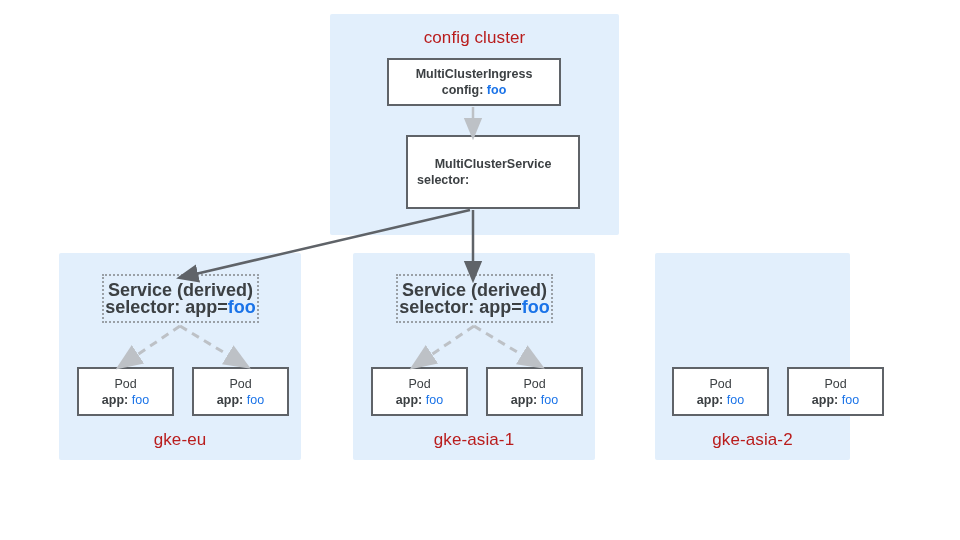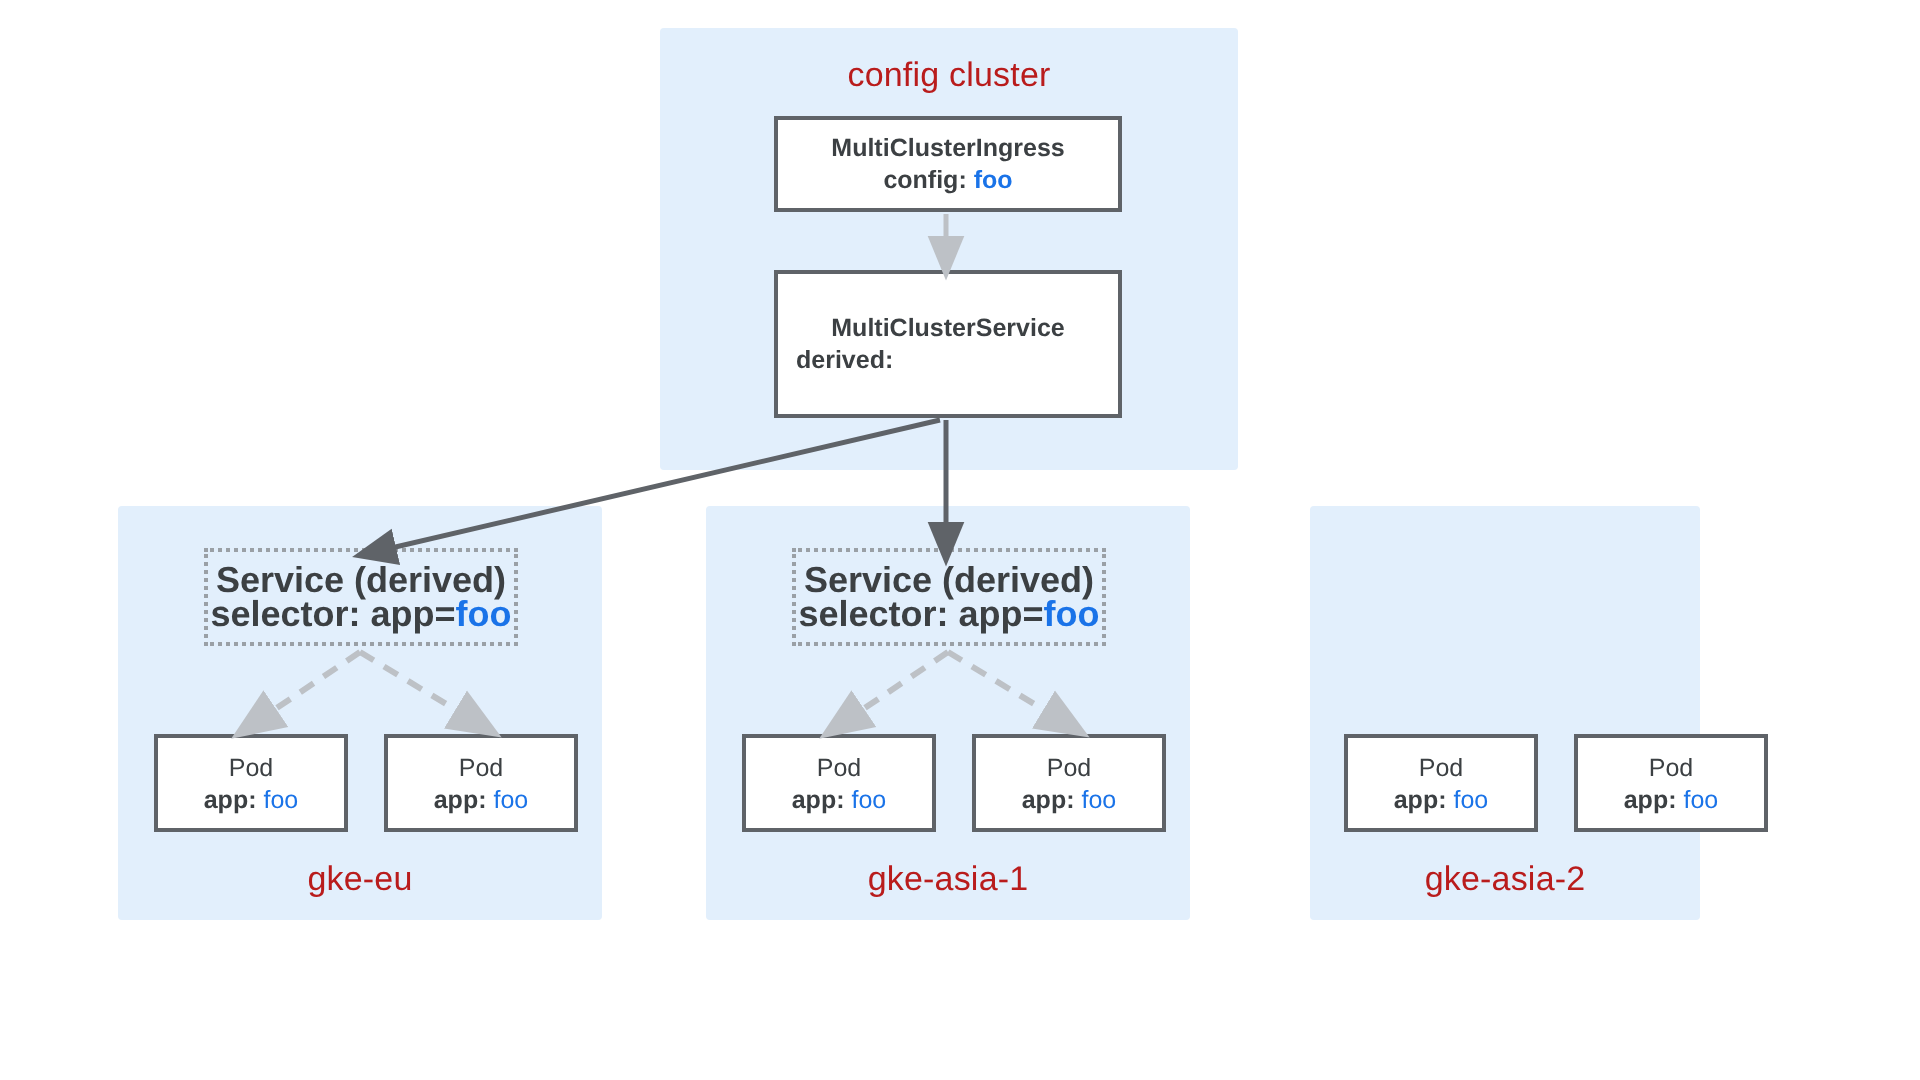--- a/index.html
+++ b/index.html
@@ -94,23 +94,23 @@
   <div class="panel" style="left:330px; top:14px; width:289px; height:221px;">
     <div class="panel-title top">config cluster</div>
   </div>
 
   <div class="node" style="left:387px; top:58px; width:174px; height:48px;">
     <div class="ln bold">MultiClusterIngress</div>
     <div class="ln"><span class="bold">config:</span>
       <span class="blue">foo</span></div>
   </div>
 
-  <div class="node" style="left:387px; top:135px; width:174px; height:74px;">
+  <div class="node" style="left:406px; top:135px; width:174px; height:74px;">
     <div class="ln bold">MultiClusterService</div>
-    <div class="ln left bold">derived:</div>
+    <div class="ln left bold">selector:</div>
   </div>
 
   <div class="panel" style="left:59px; top:253px; width:242px; height:207px;">
     <div class="panel-title bottom">gke-eu</div>
   </div>
 
   <div class="svc-node" style="left:102px; top:274px; width:157px; height:49px;">
     <div class="ln">Service (derived)</div>
     <div class="ln"><span>selector: app=</span><span class="blue">foo</span></div>
   </div>

